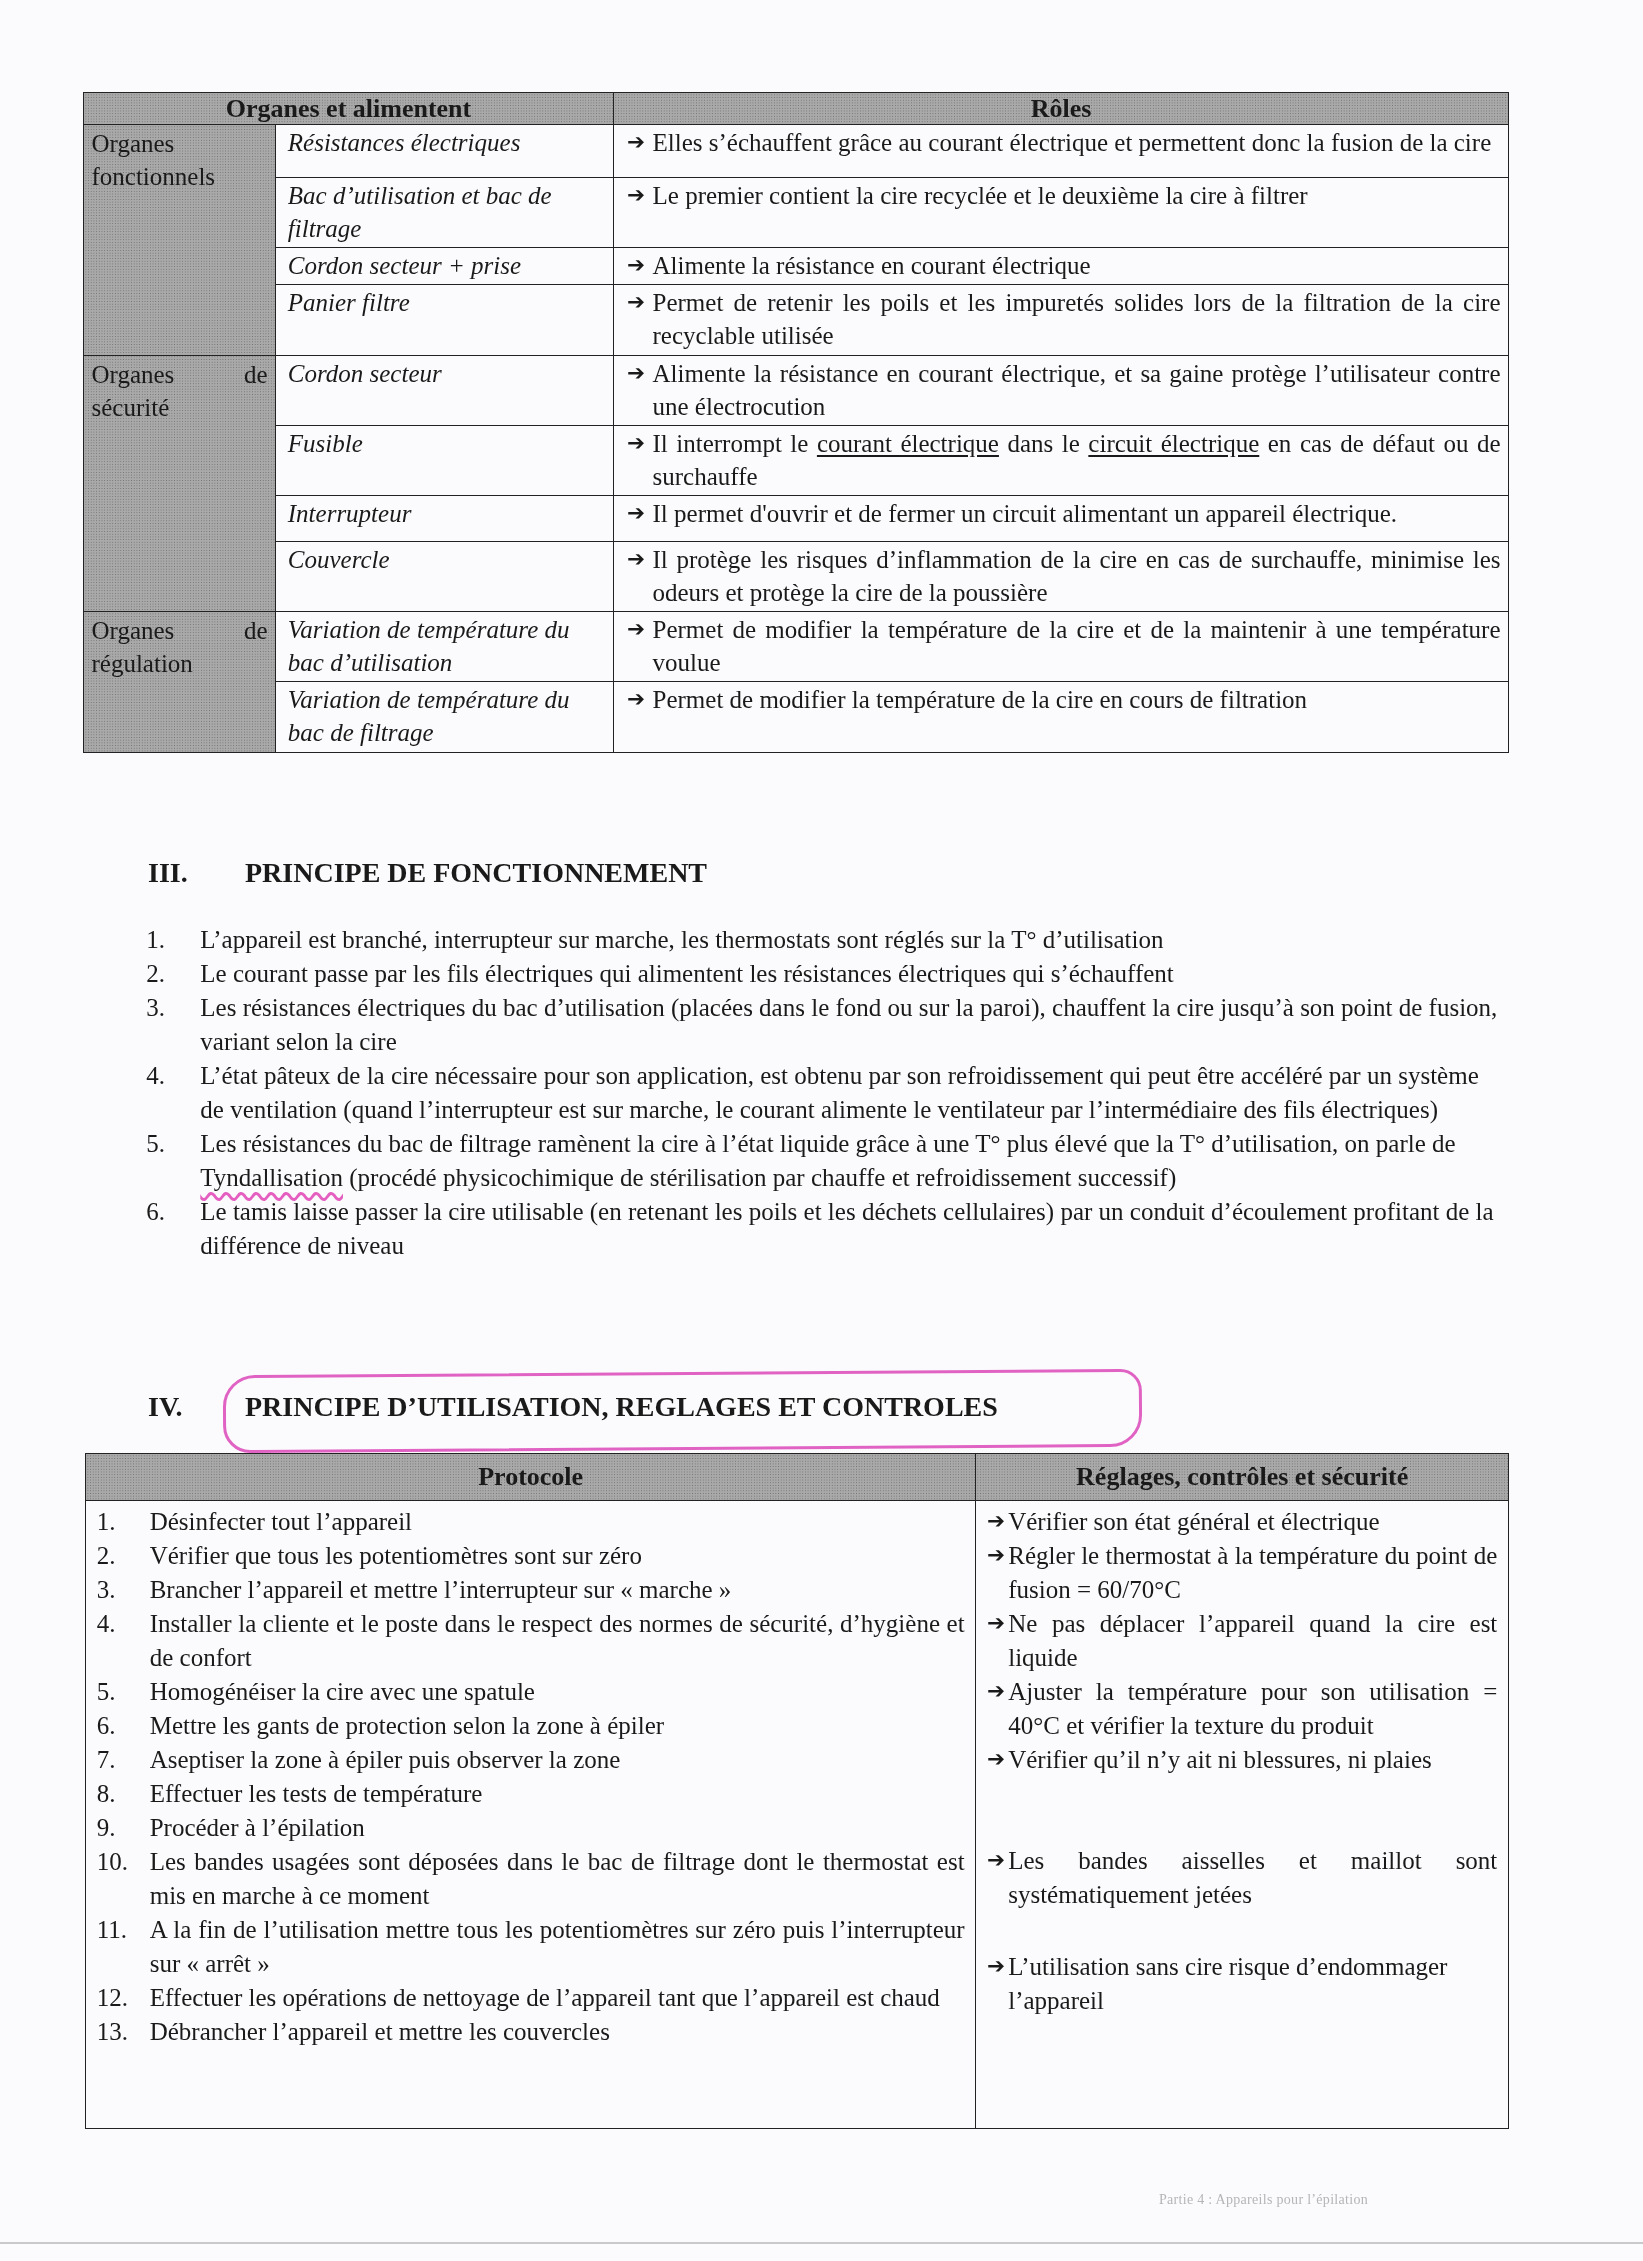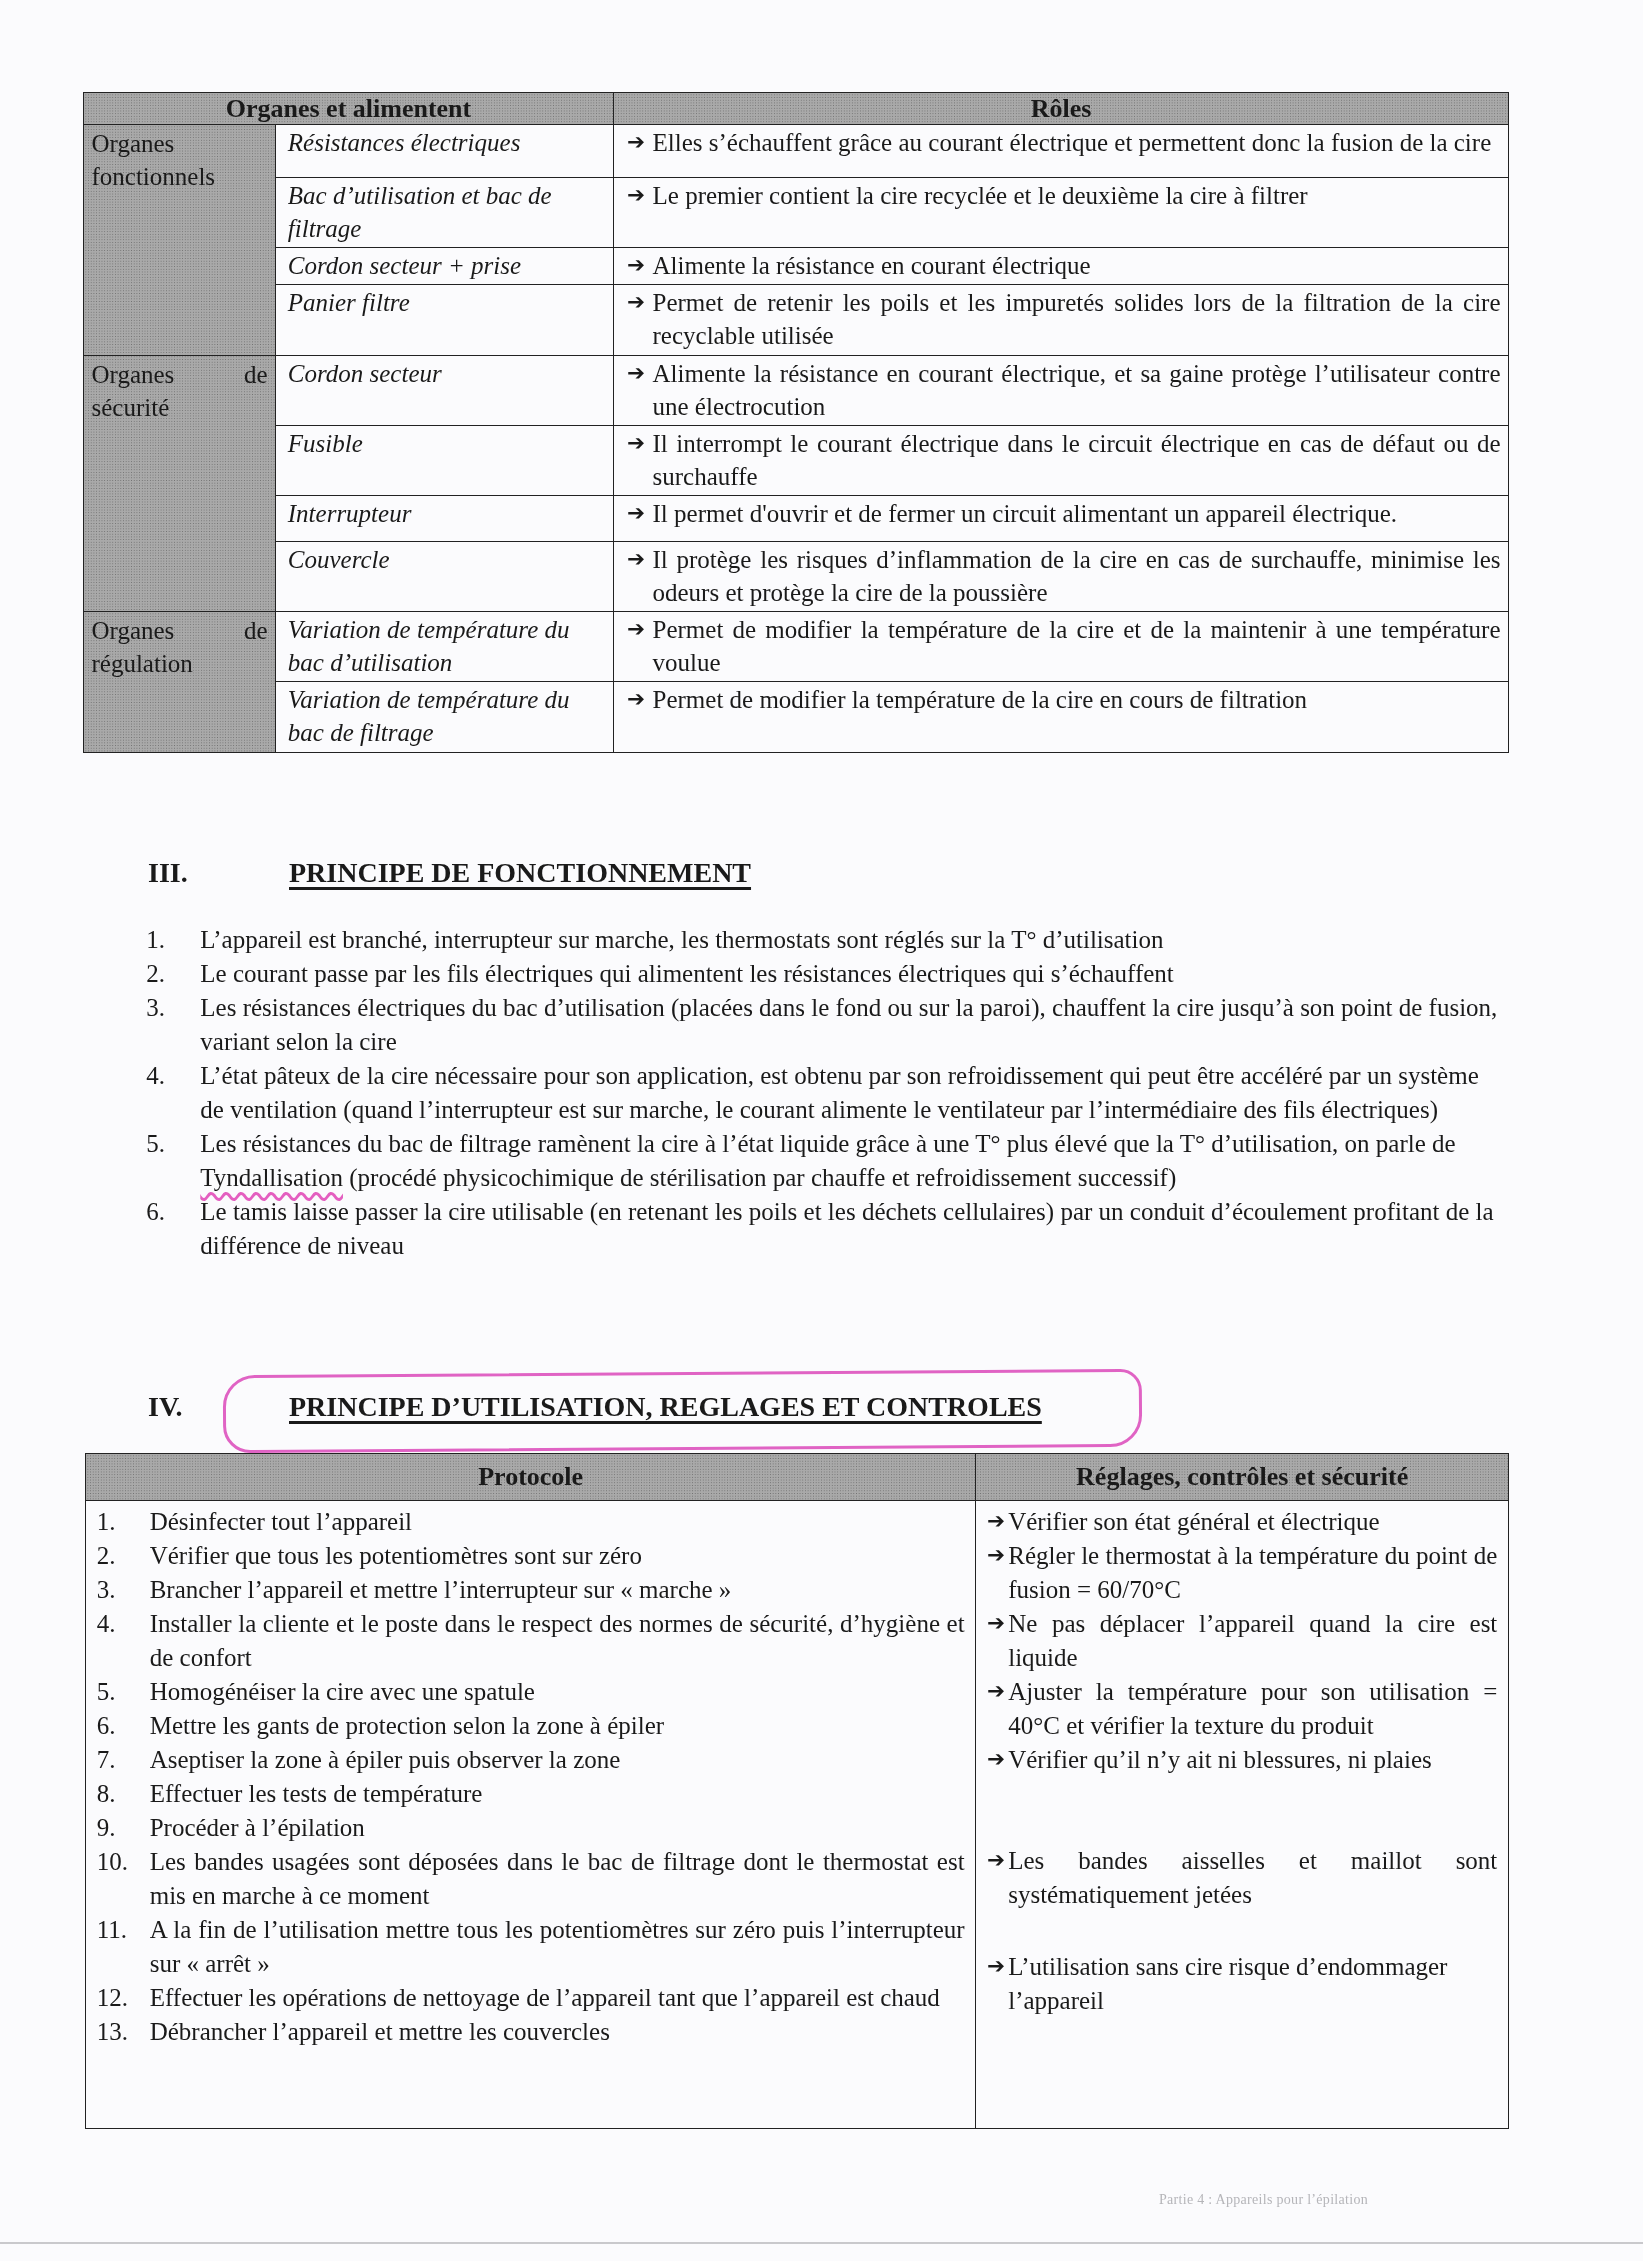--- a/index.html
+++ b/index.html
@@ -19,26 +19,26 @@
   #t1 { position:absolute; left:83px; top:92px; width:1426px; font-size:25px; line-height:33px; }
   #t1 th { font-weight:bold; font-size:26px; height:31px; padding:0; line-height:31px; text-align:center; }
   #t1 col.c1 { width:192px; } #t1 col.c2 { width:338px; } #t1 col.c3 { width:895px; }
   #t1 td.cat { padding:2.1px 7.5px 0 7.5px; text-align:justify; text-align-last:justify; }
   #t1 td.cat span { display:block; }
   #t1 td.org { font-style:italic; padding:1.1px 6.4px 2.1px 11.8px; }
   #t1 td.role { padding:1.1px 7.5px 2.1px 13px; text-align:justify; }
   .arrow { display:inline-block; font-weight:bold; font-style:normal; font-family:"DejaVu Sans", sans-serif; margin-right:7.5px; font-size:21.5px; transform:translateY(-1.1px); }
   .role-row { display:flex; }
   .role-row .txt { flex:1; text-align:justify; }
-  .u { text-underline-offset:3.2px; }
+  .u { text-decoration:underline; text-underline-offset:3.2px; }
 
   
   .sec { position:absolute; font-weight:bold; font-size:28px; line-height:32px; }
   .sec .num { display:inline-block; width:97px; }
-  .sec .ttl { text-decoration:underline; text-decoration-thickness:2.7px; text-underline-offset:5.4px;margin-left:44px; }
+  .sec .ttl { text-decoration-thickness:2.7px; text-underline-offset:5.4px; }
   #sec3 { left:148px; top:857px; }
   #sec4 { left:148px; top:1391px; }
   #circle { position:absolute; left:223px; top:1372px; width:913px; height:72px; border:3.2px solid #e063c4; border-radius:32px 21.5px 32px 27px; transform:rotate(-0.4deg); }
 
   
   #list3 { position:absolute; left:142px; top:923px; width:1364px; font-size:25px; line-height:34px; margin:0; padding:0; list-style:none; }
   #list3 li { display:flex; }
   #list3 .n { width:54px; flex:none; text-align:left; padding-left:4.3px; }
   #list3 .t { flex:1; }
   .tynd { text-decoration:underline; text-decoration-color:#e45fc0; text-decoration-thickness:3.2px; text-underline-offset:6.4px; text-decoration-style:wavy;text-align:center; }

